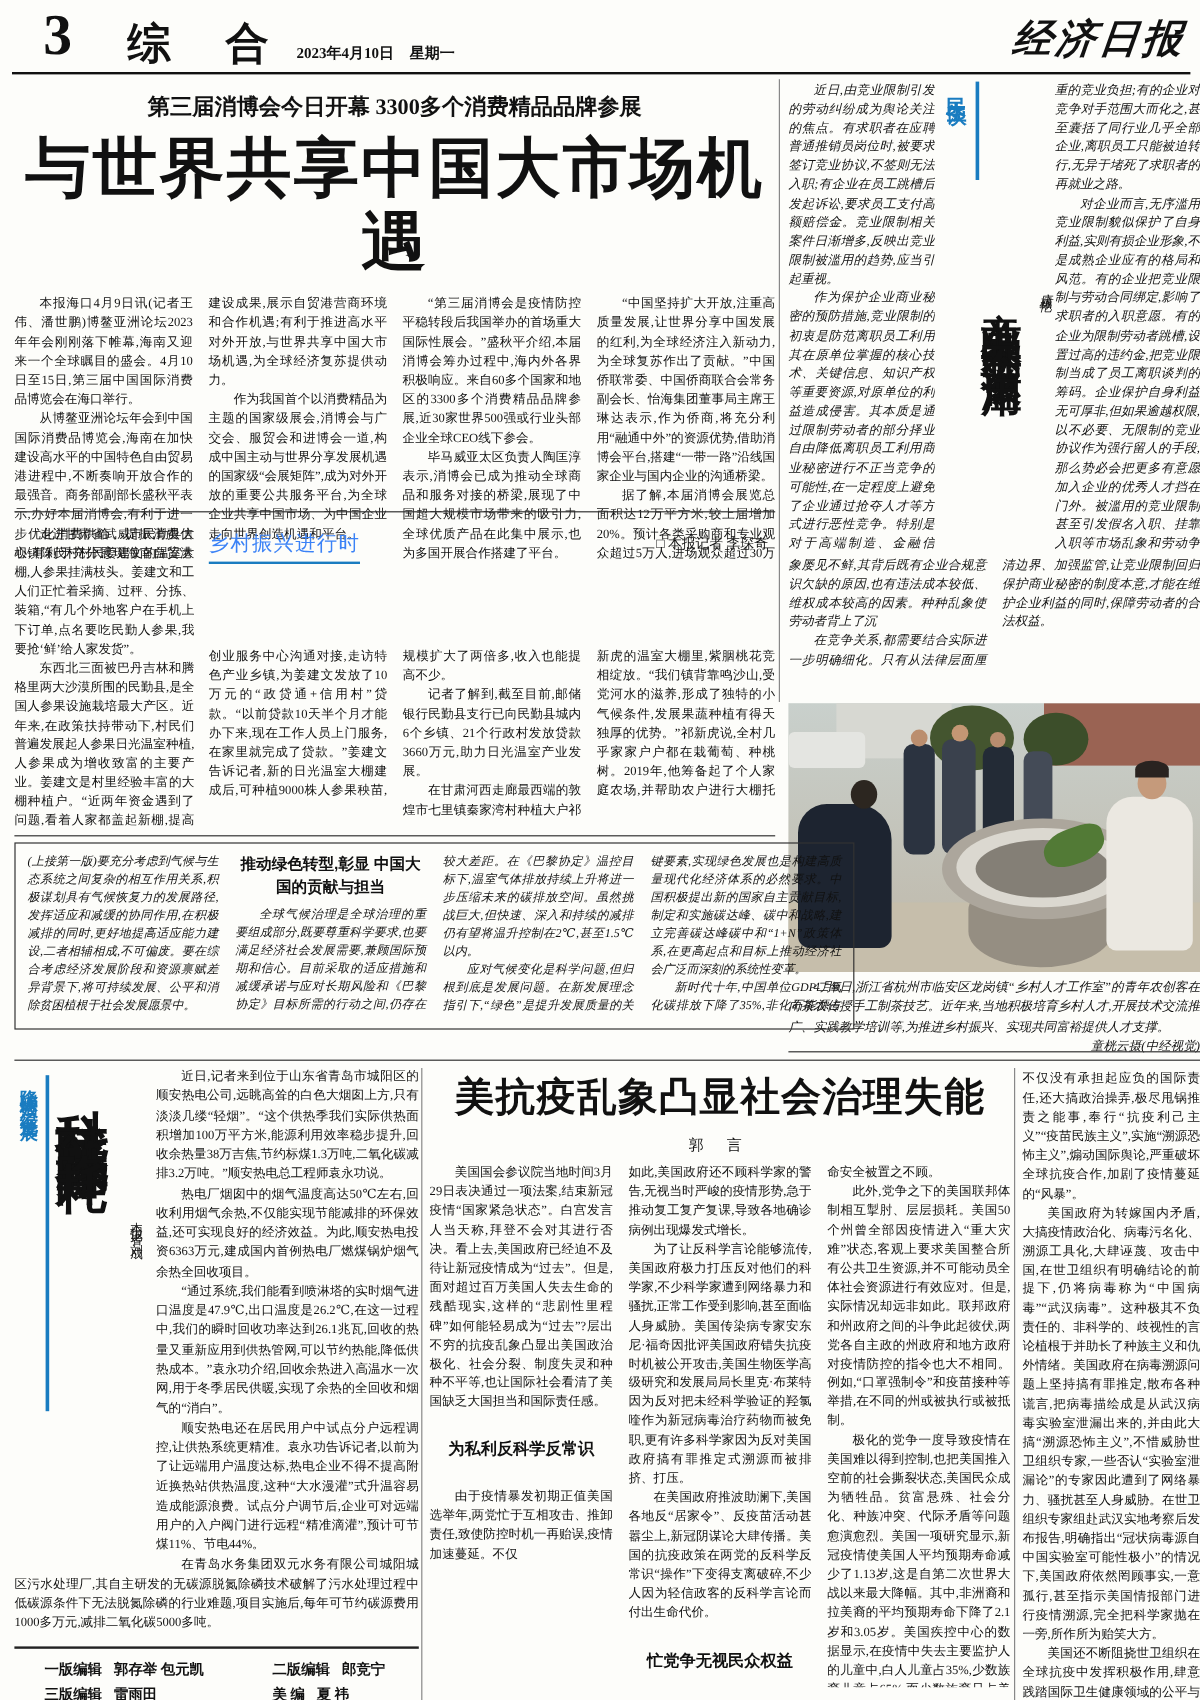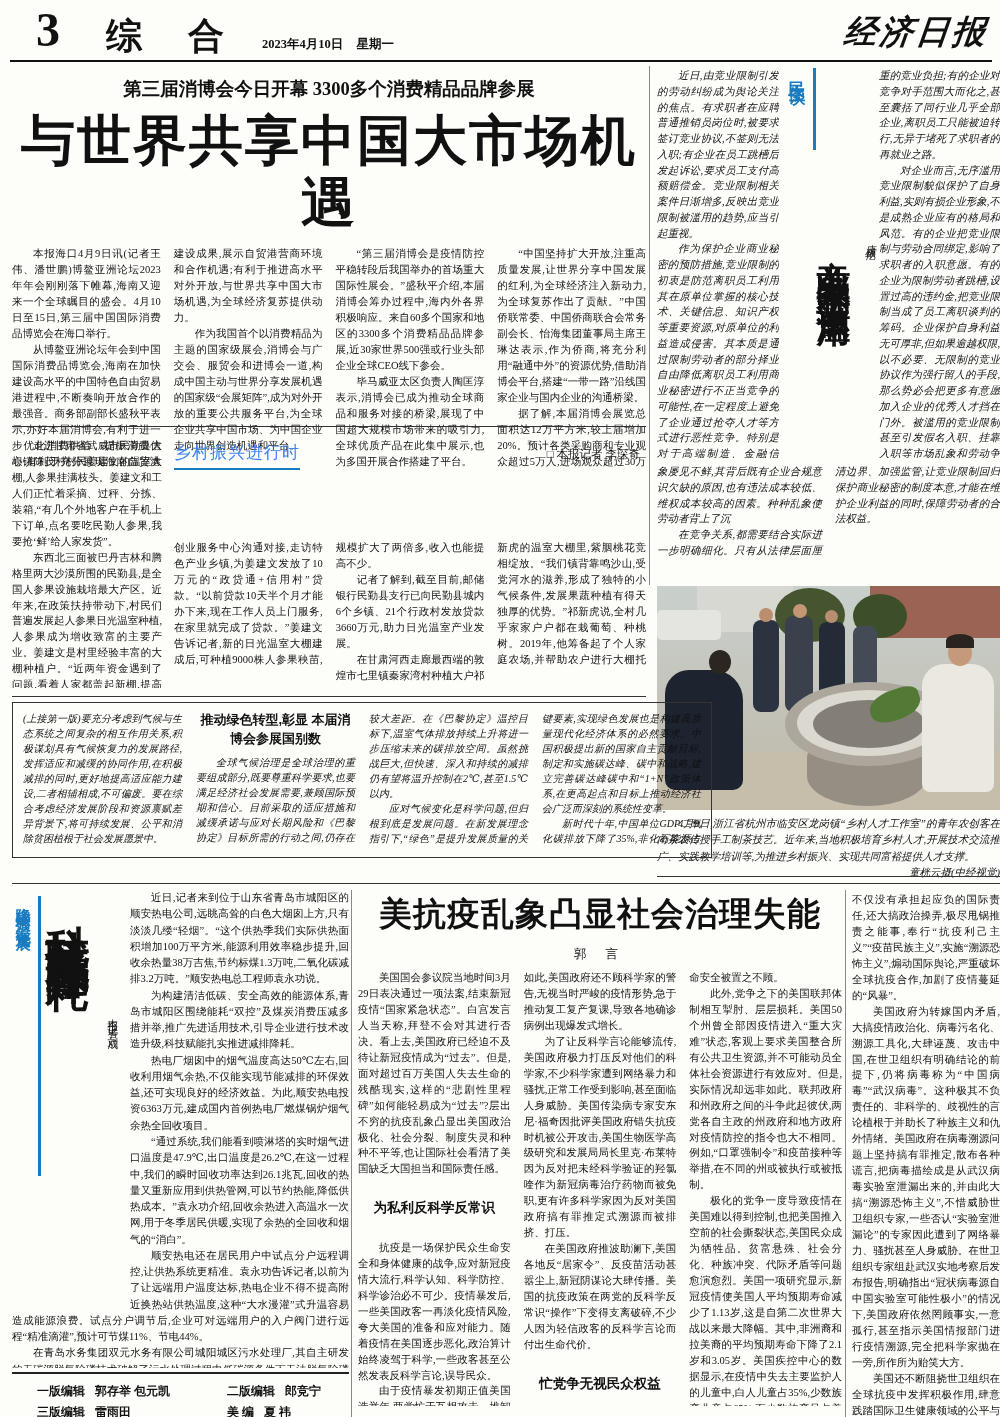--- a/index.html
+++ b/index.html
@@ -13,21 +13,21 @@
   .kai{font-style:italic;}
   p{margin:0;text-indent:2em;}
   .jus{text-align:justify;}
   .rule{position:absolute;background:#333;}
   .vrule{position:absolute;background:#888;width:1px;}
 
   
   #hdr{position:absolute;left:10px;top:4px;width:982px;height:56px;}
   .pagenum{position:absolute;left:26px;top:-2px;font-size:48px;font-weight:900;}
   .secttitle{position:absolute;left:96px;top:8px;font-size:36px;font-weight:900;letter-spacing:18px;}
-  .hdate{position:absolute;left:252px;top:32px;font-size:12.5px;font-weight:bold;}
+  .hdate{position:absolute;left:237px;top:32px;font-size:12.5px;font-weight:bold;}
   .masthead{position:absolute;right:4px;top:6px;font-size:33px;font-weight:900;font-style:italic;letter-spacing:3px;transform:skewX(-6deg);}
   #hdr-rule{left:10px;top:60px;width:982px;height:2px;background:#111;}
 
   
   #expo{position:absolute;left:12px;top:66px;width:634px;}
   .kicker{text-align:center;font-size:18.5px;font-weight:bold;margin-top:10px;}
   .exheadline{text-align:center;font-size:54px;font-weight:900;letter-spacing:2px;margin-top:8px;line-height:1.15;}
   .exbody{margin-top:13px;height:234px;overflow:hidden;column-count:4;column-gap:13px;font-size:10.5px;line-height:1.52;}
 
   
@@ -195,39 +195,38 @@
       <p>记者了解到,截至目前,邮储银行民勤县支行已向民勤县城内6个乡镇、21个行政村发放贷款3660万元,助力日光温室产业发展。</p>
       <p>在甘肃河西走廊最西端的敦煌市七里镇秦家湾村种植大户祁新虎的温室大棚里,紫胭桃花竞相绽放。“我们镇背靠鸣沙山,受党河水的滋养,形成了独特的小气候条件,发展果蔬种植有得天独厚的优势。”祁新虎说,全村几乎家家户户都在栽葡萄、种桃树。2019年,他筹备起了个人家庭农场,并帮助农户进行大棚托管式服务,提高管理培育水平,打造优势农产品品牌。</p>
     </div>
 </div>
 <div id="rule-rural-bot" class="rule"></div>
 
 <div id="climate" class="jus kai">
   <div class="no-indent-first">
       <p>(上接第一版)要充分考虑到气候与生态系统之间复杂的相互作用关系,积极谋划具有气候恢复力的发展路径,发挥适应和减缓的协同作用,在积极减排的同时,更好地提高适应能力建设,二者相辅相成,不可偏废。要在综合考虑经济发展阶段和资源禀赋差异背景下,将可持续发展、公平和消除贫困植根于社会发展愿景中。</p>
     </div>
-  <h3 class="cl-sub">推动绿色转型,彰显 本届消博会参展国别数</h3>
+  <h3 class="cl-sub">推动绿色转型,彰显 中国大国的贡献与担当</h3>
   <div>
       <p>全球气候治理是全球治理的重要组成部分,既要尊重科学要求,也要满足经济社会发展需要,兼顾国际预期和信心。目前采取的适应措施和减缓承诺与应对长期风险和《巴黎协定》目标所需的行动之间,仍存在较大差距。在《巴黎协定》温控目标下,温室气体排放持续上升将进一步压缩未来的碳排放空间。虽然挑战巨大,但快速、深入和持续的减排仍有望将温升控制在2℃,甚至1.5℃以内。</p>
       <p>应对气候变化是科学问题,但归根到底是发展问题。在新发展理念指引下,“绿色”是提升发展质量的关键要素,实现绿色发展也是构建高质量现代化经济体系的必然要求。中国积极提出新的国家自主贡献目标,制定和实施碳达峰、碳中和战略,建立完善碳达峰碳中和“1+N”政策体系,在更高起点和目标上推动经济社会广泛而深刻的系统性变革。</p>
       <p>新时代十年,中国单位GDP二氧化碳排放下降了35%,非化石能源占能源消费比重稳步提升,风光水电、生物质发电装机容量均跃居世界第一,电动汽车产量超过全球一半,成功启动了全球覆盖温室气体排放量最大的全国碳排放权交易市场。我国在低碳发展方面取得的积极进展,既为高质量发展赢得了先机,也为全球应对气候变化做出了榜样,为其他国家特别是发展中国家探索绿色低碳和气候适应型发展道路提供了范例。</p>
     </div>
 </div>
 
 <div id="rule-mid" class="rule"></div>
 
 <div id="tech" class="jus">
   <div class="tech-float">
     <div class="tech-label sans">降碳增效 绿色发展</div>
     <div class="tech-head sans">科技赋能减排降耗</div>
     <div class="tech-byline">本报记者 刘成</div>
   </div>
   <div>
       <p>近日,记者来到位于山东省青岛市城阳区的顺安热电公司,远眺高耸的白色大烟囱上方,只有淡淡几缕“轻烟”。“这个供热季我们实际供热面积增加100万平方米,能源利用效率稳步提升,回收余热量38万吉焦,节约标煤1.3万吨,二氧化碳减排3.2万吨。”顺安热电总工程师袁永功说。</p>
-      <p>为构建清洁低碳、安全高效的能源体系,青岛市城阳区围绕能耗“双控”及煤炭消费压减多措并举,推广先进适用技术,引导企业进行技术改造升级,科技赋能扎实推进减排降耗。</p>
       <p>热电厂烟囱中的烟气温度高达50℃左右,回收利用烟气余热,不仅能实现节能减排的环保效益,还可实现良好的经济效益。为此,顺安热电投资6363万元,建成国内首例热电厂燃煤锅炉烟气余热全回收项目。</p>
       <p>“通过系统,我们能看到喷淋塔的实时烟气进口温度是47.9℃,出口温度是26.2℃,在这一过程中,我们的瞬时回收功率达到26.1兆瓦,回收的热量又重新应用到供热管网,可以节约热能,降低供热成本。”袁永功介绍,回收余热进入高温水一次网,用于冬季居民供暖,实现了余热的全回收和烟气的“消白”。</p>
       <p>顺安热电还在居民用户中试点分户远程调控,让供热系统更精准。袁永功告诉记者,以前为了让远端用户温度达标,热电企业不得不提高附近换热站供热温度,这种“大水漫灌”式升温容易造成能源浪费。试点分户调节后,企业可对远端用户的入户阀门进行远程“精准滴灌”,预计可节煤11%、节电44%。</p>
       <p>在青岛水务集团双元水务有限公司城阳城区污水处理厂,其自主研发的无碳源脱氮除磷技术破解了污水处理过程中低碳源条件下无法脱氮除磷的行业难题,项目实施后,每年可节约碳源费用1000多万元,减排二氧化碳5000多吨。</p>
     </div>
 </div>
 
 <div id="editors">
   <div class="ed-row">
     <div class="ed-cell ed-l">
@@ -256,21 +255,20 @@
 <div id="us">
   <div class="us-head sans">美抗疫乱象凸显社会治理失能</div>
   <div class="us-byline">郭 言</div>
   <div class="us-cols">
     <div class="us-col jus">
       <div>
           <p>美国国会参议院当地时间3月29日表决通过一项法案,结束新冠疫情“国家紧急状态”。白宫发言人当天称,拜登不会对其进行否决。看上去,美国政府已经迫不及待让新冠疫情成为“过去”。但是,面对超过百万美国人失去生命的残酷现实,这样的“悲剧性里程碑”如何能轻易成为“过去”?层出不穷的抗疫乱象凸显出美国政治极化、社会分裂、制度失灵和种种不平等,也让国际社会看清了美国缺乏大国担当和国际责任感。</p>
         </div>
       <h4 class="us-sub">为私利反科学反常识</h4>
       <div>
-          <p>抗疫是一场保护民众生命安全和身体健康的战争,应对新冠疫情大流行,科学认知、科学防控、科学诊治必不可少。疫情暴发后,一些美国政客一再淡化疫情风险,夸大美国的准备和应对能力。随着疫情在美国逐步恶化,政治算计始终凌驾于科学,一些政客甚至公然发表反科学言论,误导民众。</p>
           <p>由于疫情暴发初期正值美国选举年,两党忙于互相攻击、推卸责任,致使防控时机一再贻误,疫情加速蔓延。不仅</p>
         </div>
     </div>
     <div class="us-col jus">
       <div class="no-indent-first">
           <p>如此,美国政府还不顾科学家的警告,无视当时严峻的疫情形势,急于推动复工复产复课,导致各地确诊病例出现爆发式增长。</p>
           <p>为了让反科学言论能够流传,美国政府极力打压反对他们的科学家,不少科学家遭到网络暴力和骚扰,正常工作受到影响,甚至面临人身威胁。美国传染病专家安东尼·福奇因批评美国政府错失抗疫时机被公开攻击,美国生物医学高级研究和发展局局长里克·布莱特因为反对把未经科学验证的羟氯喹作为新冠病毒治疗药物而被免职,更有许多科学家因为反对美国政府搞有罪推定式溯源而被排挤、打压。</p>
           <p>在美国政府推波助澜下,美国各地反“居家令”、反疫苗活动甚嚣尘上,新冠阴谋论大肆传播。美国的抗疫政策在两党的反科学反常识“操作”下变得支离破碎,不少人因为轻信政客的反科学言论而付出生命代价。</p>
         </div>
       <h4 class="us-sub">忙党争无视民众权益</h4>

